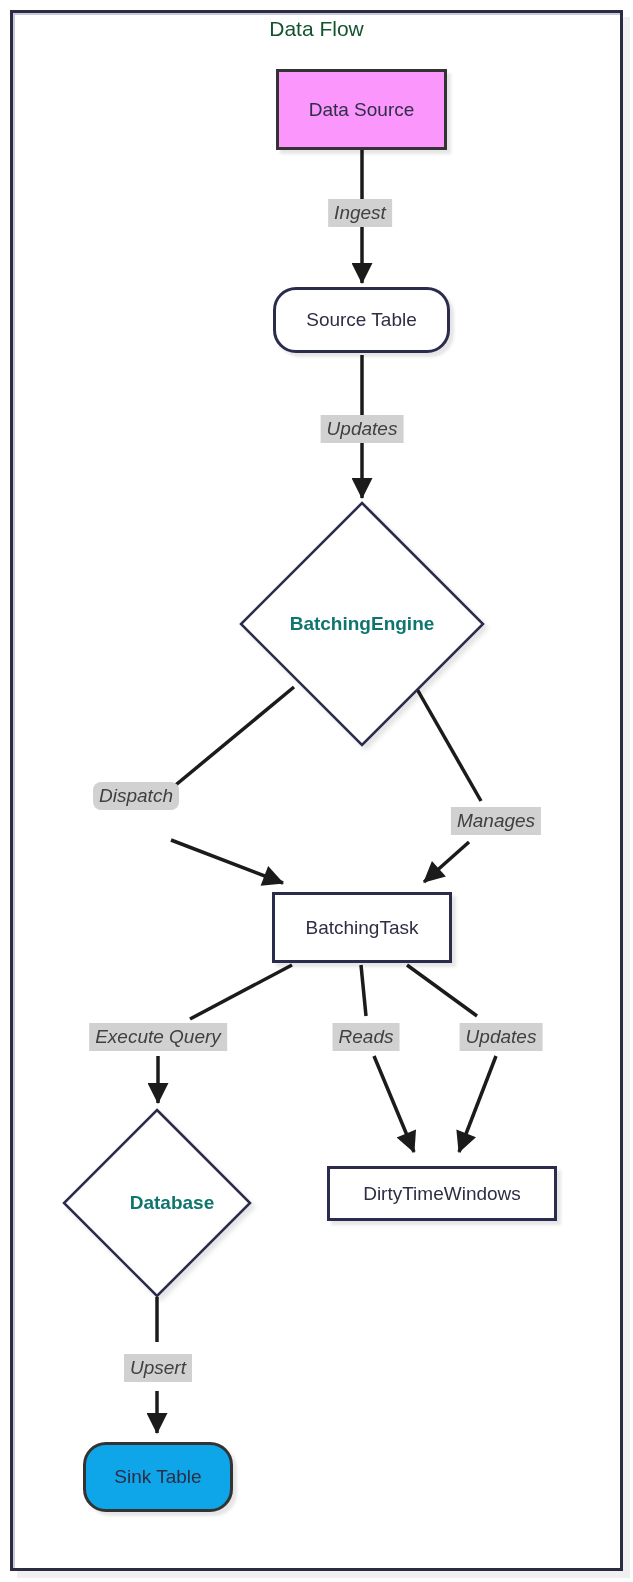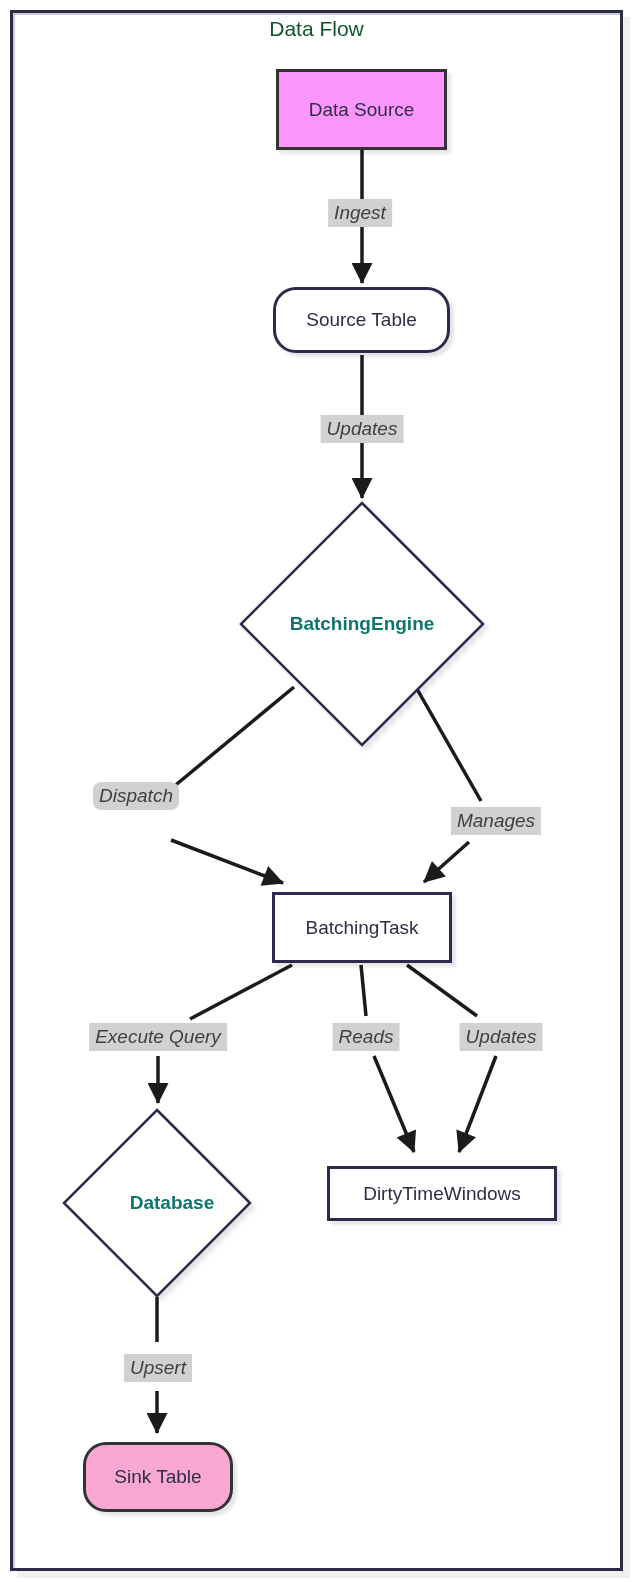--- a/index.html
+++ b/index.html
@@ -49,21 +49,21 @@
     align-items: center;
     justify-content: center;
     font-size: 19px;
     color: #2e2e45;
     background: #ffffff;
     border: 3px solid #2b2b4d;
     box-shadow: 4px 4px 3px rgba(0,0,0,0.10);
     text-align: center;
   }
   .node.pink   { background: #fb96fc; border-color: #333333; }
-  .node.lav    { background: #f9a8d4; border-color: #333333; }
+  .node.lav    { background: #0ea5e9; border-color: #333333; }
   .node.round  { border-radius: 23px; }
   .diamond-label {
     position: absolute;
     transform: translate(-50%, -50%);
     font-size: 19px;
     color: #0f766e;
     white-space: nowrap;
     font-weight: bold;
   }
   .edge-label {

